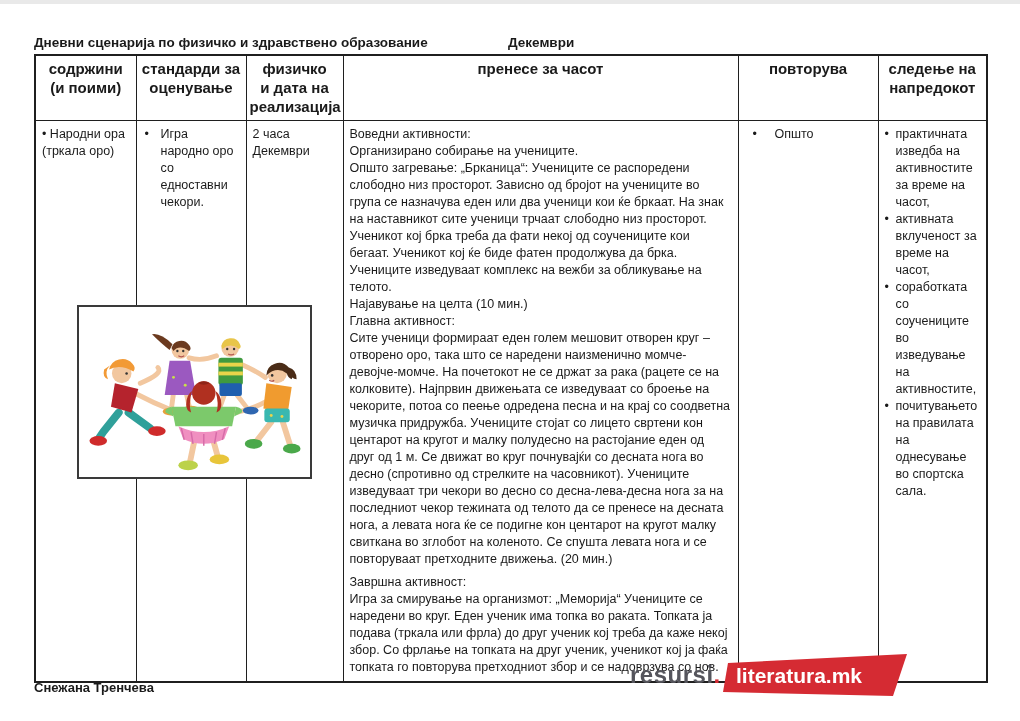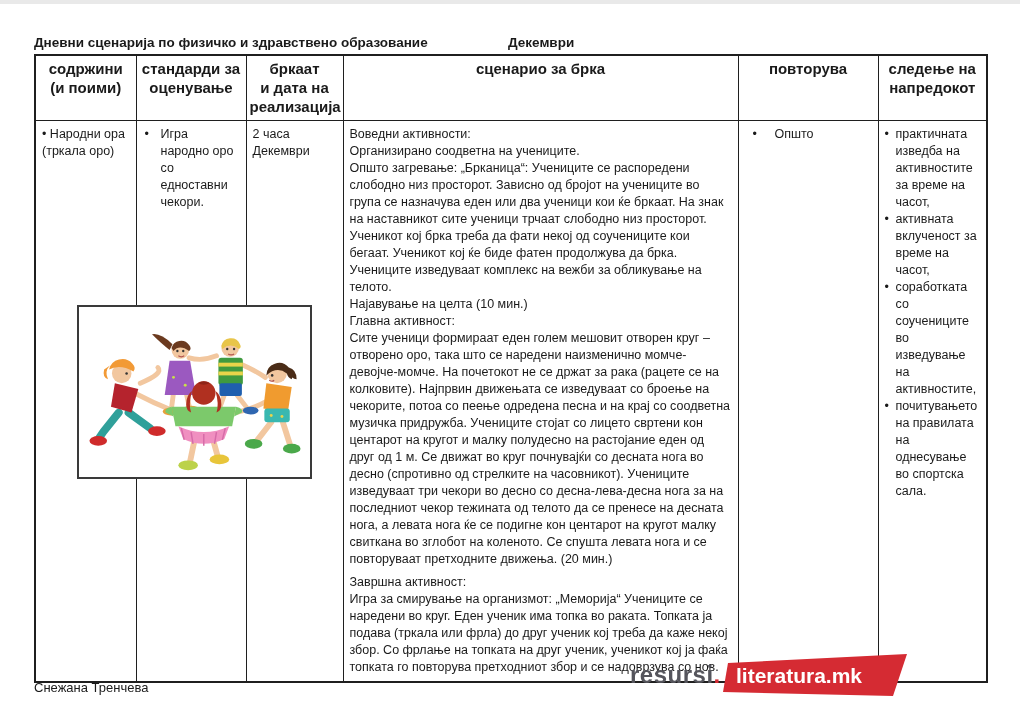--- a/index.html
+++ b/index.html
@@ -39,21 +39,21 @@
   td.resources ul.blist li::before { left:8px; }
   ul.blist.mon li { padding-left:11px; margin-bottom:0; }
   ul.blist.mon li::before { left:0; }
 
   .kids-frame {
     position:absolute; left:77px; top:301px; width:235px; height:174px;
     background:#ffffff; border:2px solid #3a3a3a; z-index:5;
   }
   .kids-frame svg { width:100%; height:100%; display:block; }
 
-  .footer-author { position:absolute; left:34px; top:676px; font-size:13px; font-weight:400; }
+  .footer-author { position:absolute; left:34px; top:676px; font-size:13px; font-weight:700; }
 
   .logo { position:absolute; left:630px; top:650px; height:42px; display:flex; align-items:center; }
   .logo-prefix { font-size:24px; font-weight:700; color:#55555c; letter-spacing:0.5px;text-align:center; }
   .logo-dot { font-size:24px; font-weight:700; color:#d52b33; }
   .logo-banner { margin-left:3px; }
 </style>
 </head>
 <body>
 
 <div class="page">
@@ -69,24 +69,24 @@
       <col style="width:395px">
         <col style="width:140px">
         <col style="width:109px">
     </colgroup>
     <thead>
       <tr>
         <th>содржини
 (и поими)</th>
         <th>стандарди за
 оценување</th>
-        <th>бркаат
+        <th>физичко
 и дата на
 реализација</th>
-        <th>сценарио за брка</th>
+        <th>пренесе за часот</th>
         <th>повторува</th>
         <th>следење на
 напредокот</th>
       </tr>
     </thead>
     <tbody>
       <tr>
         <td>
           <ul class="blist tight">
             <li>Народни ора (тркала оро)</li>
@@ -94,21 +94,21 @@
         </td>
         <td>
           <ul class="blist">
             <li>Игра народно оро со едноставни чекори.</li>
           </ul>
         </td>
         <td class="pre">2 часа
 Декември</td>
         <td class="scenario">
           <p class="para b">Воведни активности:</p>
-          <p class="para">Организирано соодветна на учениците.</p>
+          <p class="para">Организирано собирање на учениците.</p>
           <p class="para">Општо загревање: „Брканица“: Учениците се распоредени слободно низ просторот. Зависно од бројот на учениците во група се назначува еден или два ученици кои ќе бркаат. На знак на наставникот сите ученици трчаат слободно низ просторот. Ученикот кој брка треба да фати некој од соучениците кои бегаат. Ученикот кој ќе биде фатен продолжува да брка. Учениците изведуваат комплекс на вежби за обликување на телото.</p>
           <p class="para">Најавување на целта (10 мин.)</p>
           <p class="para b">Главна активност:</p>
           <p class="para">Сите ученици формираат еден голем мешовит отворен круг – отворено оро, така што се наредени наизменично момче-девојче-момче. На почетокот не се држат за рака (рацете се на колковите). Најпрвин движењата се изведуваат со броење на чекорите, потоа со пеење одредена песна и на крај со соодветна музичка придружба. Учениците стојат со лицето свртени кон центарот на кругот и малку полудесно на растојание еден од друг од 1 м. Се движат во круг почнувајќи со десната нога во десно (спротивно од стрелките на часовникот). Учениците изведуваат три чекори во десно со десна-лева-десна нога за на последниот чекор тежината од телото да се пренесе на десната нога, а левата нога ќе се подигне кон центарот на кругот малку свиткана во зглобот на коленото. Се спушта левата нога и се повторуваат претходните движења. (20 мин.)</p>
           <p class="para b gap">Завршна активност:</p>
           <p class="para">Игра за смирување на организмот: „Меморија“ Учениците се наредени во круг. Еден ученик има топка во раката. Топката ја подава (тркала или фрла) до друг ученик кој треба да каже некој збор. Со фрлање на топката на друг ученик, ученикот кој ја фаќа топката го повторува претходниот збор и се надоврзува со нов.</p>
         </td>
         <td class="resources">
           <ul class="blist">
             <li>Општо</li>

